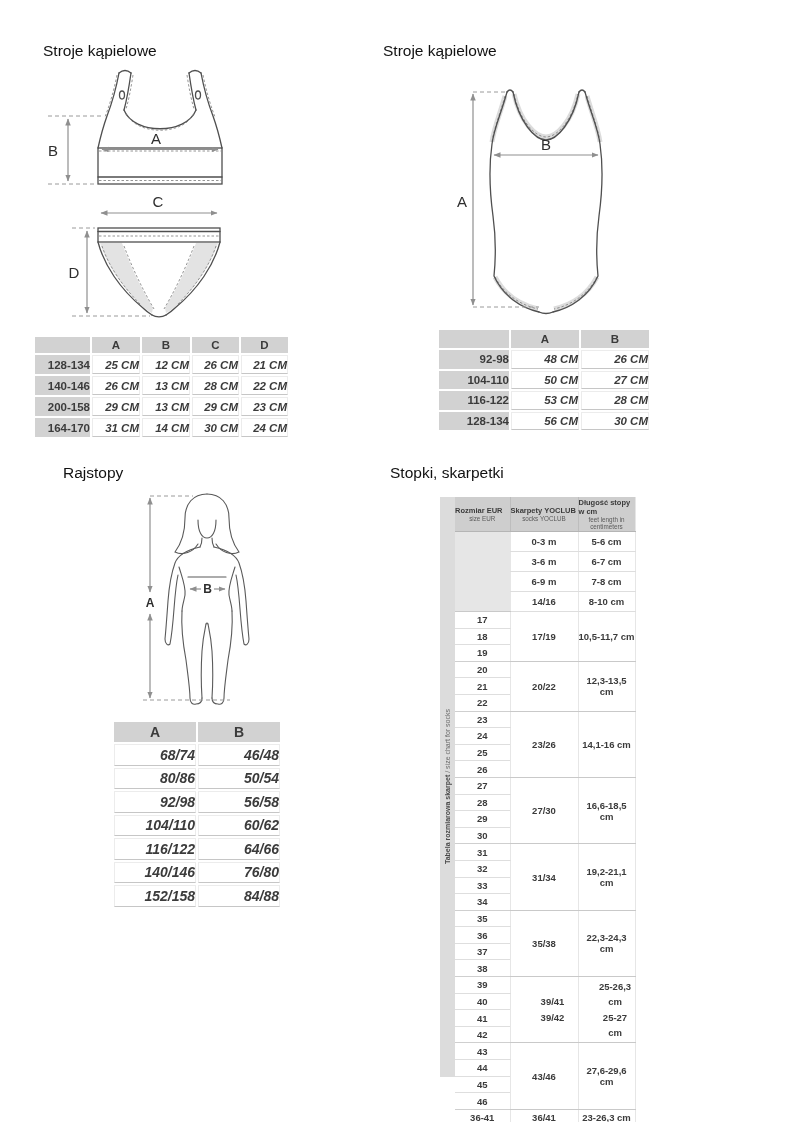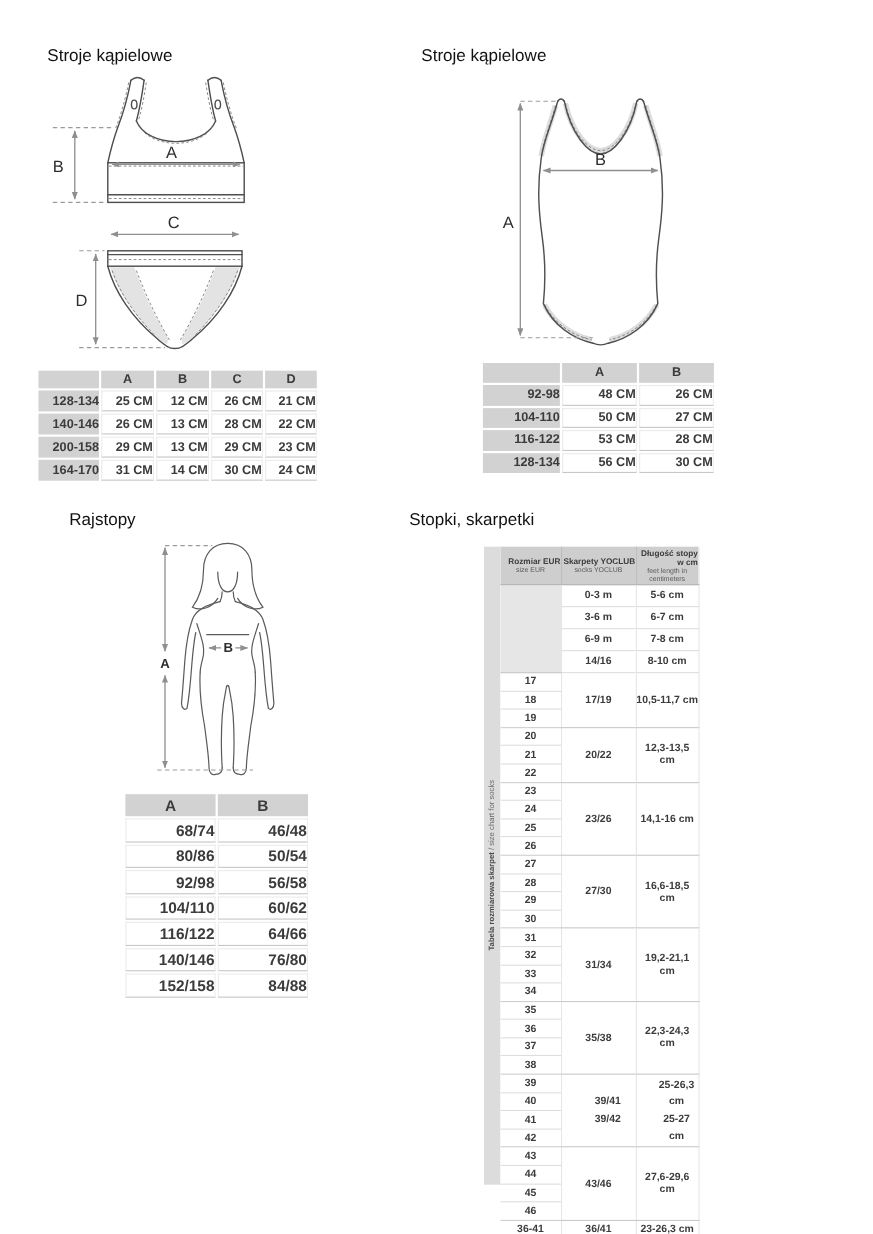--- a/index.html
+++ b/index.html
@@ -5,34 +5,34 @@
   html,body{margin:0;padding:0;background:#fff;}
   .canvas{position:relative;width:784px;height:1122px;background:#fff;
           font-family:"Liberation Sans",sans-serif;overflow:hidden;}
   .title{position:absolute;font-size:15.5px;color:#111;}
 
   
   .sz{position:absolute;border-collapse:separate;border-spacing:2px;table-layout:fixed;color:#3b3b3b;}
   .sz th{background:#d2d2d2;font-weight:700;text-align:center;padding:0;height:16px;}
   .sz td{text-align:right;padding:0;height:17px;}
   .sz td.rh{background:#d2d2d2;font-weight:700;}
-  .sz td.v{background:#fff;border:1px solid #ececec;border-bottom:1px solid #c6c6c6;font-weight:700;}
+  .sz td.v{background:#fff;border:1px solid #ececec;border-bottom:1px solid #c6c6c6;font-weight:700;font-style:italic;}
   #bikini-table{left:33px;top:335px;width:247px;font-size:11.5px;}
   #swimsuit-table{left:437px;top:328px;width:208px;font-size:11.5px;}
   #swimsuit-table th{height:18px;} #swimsuit-table td{height:16.5px;}
   #tights-table{left:112px;top:720px;width:168px;font-size:14px;}
   #tights-table th{height:20px;} #tights-table td{height:19.5px;}
 
   
   .sock{position:absolute;left:455px;top:497px;width:180px;border-collapse:collapse;
         table-layout:fixed;background:#fff;color:#3b3b3b;border-right:1px solid #e6e6e6;}
   .sock th{background:#cecece;height:20px;padding:1px 0;border-left:1px solid #bdbdbd;
            border-bottom:1px solid #b5b5b5;vertical-align:middle;}
   .sock th.nl{border-left:none;}
-  .sock .pl{font-size:7.5px;font-weight:700;line-height:9px;text-align:right;}
+  .sock .pl{font-size:7.5px;font-weight:700;line-height:9px;text-align:left;}
   .sock .en{font-size:6.3px;font-weight:400;color:#5a5a5a;line-height:7px;text-align:center;}
   .sock td{height:15.6px;padding:0;text-align:center;font-size:9.5px;font-weight:700;
            border-left:1px solid #e6e6e6;border-bottom:1px solid #dedede;vertical-align:middle;}
   .sock td.nl{border-left:none;}
   .sock td.baby{height:19px;}
   .sock td.beur{background:#e6e6e6;border-bottom:1px solid #c9c9c9;}
   .sock td.m{border-bottom:1px solid #c9c9c9;}
   .sock td.ge{border-bottom:1px solid #cfcfcf;}
   .sock td.two div{line-height:15.6px;padding-left:17px;}
   .sockstrip{position:absolute;left:440px;top:497px;width:15px;height:580px;background:#dcdcdc;
@@ -65,21 +65,21 @@
       </marker>
       <marker id="ms" orient="auto-start-reverse" markerWidth="8" markerHeight="7" refX="6.5" refY="2.75" markerUnits="userSpaceOnUse">
         <path d="M0,0 L7,2.75 L0,5.5 Z" fill="#8f8f8f"></path>
       </marker>
     </defs>
   </svg>
 
   <div class="title" style="left:43px;top:42px;">Stroje kąpielowe</div>
   <div class="title" style="left:383px;top:42px;">Stroje kąpielowe</div>
   <div class="title" style="left:63px;top:464px;">Rajstopy</div>
-  <div class="title" style="left:372px;top:464px;">Stopki, skarpetki</div>
+  <div class="title" style="left:390px;top:464px;">Stopki, skarpetki</div>
 
   <svg class="diag" style="left:40px;top:65px;" width="195" height="260" viewBox="0 0 195 260">
     <g class="panel">
       <path d="M60,178 L82,178 C91,203 102,225 113,243 L112,248 C108,246 104,243 100,239 C82,222 67,200 60,178 Z"></path>
       <path d="M178,178 L156,178 C147,203 136,225 125,243 L126,248 C130,246 134,243 138,239 C156,222 171,200 178,178 Z"></path>
     </g>
     <g class="garment">
       <path d="M79,8 C76,24 72,38 67,51 C62,65 60,74 58,83"></path>
       <path d="M79,8 Q85,3 91,8"></path>
       <path d="M91,8 C89,22 87,34 84,45"></path>

